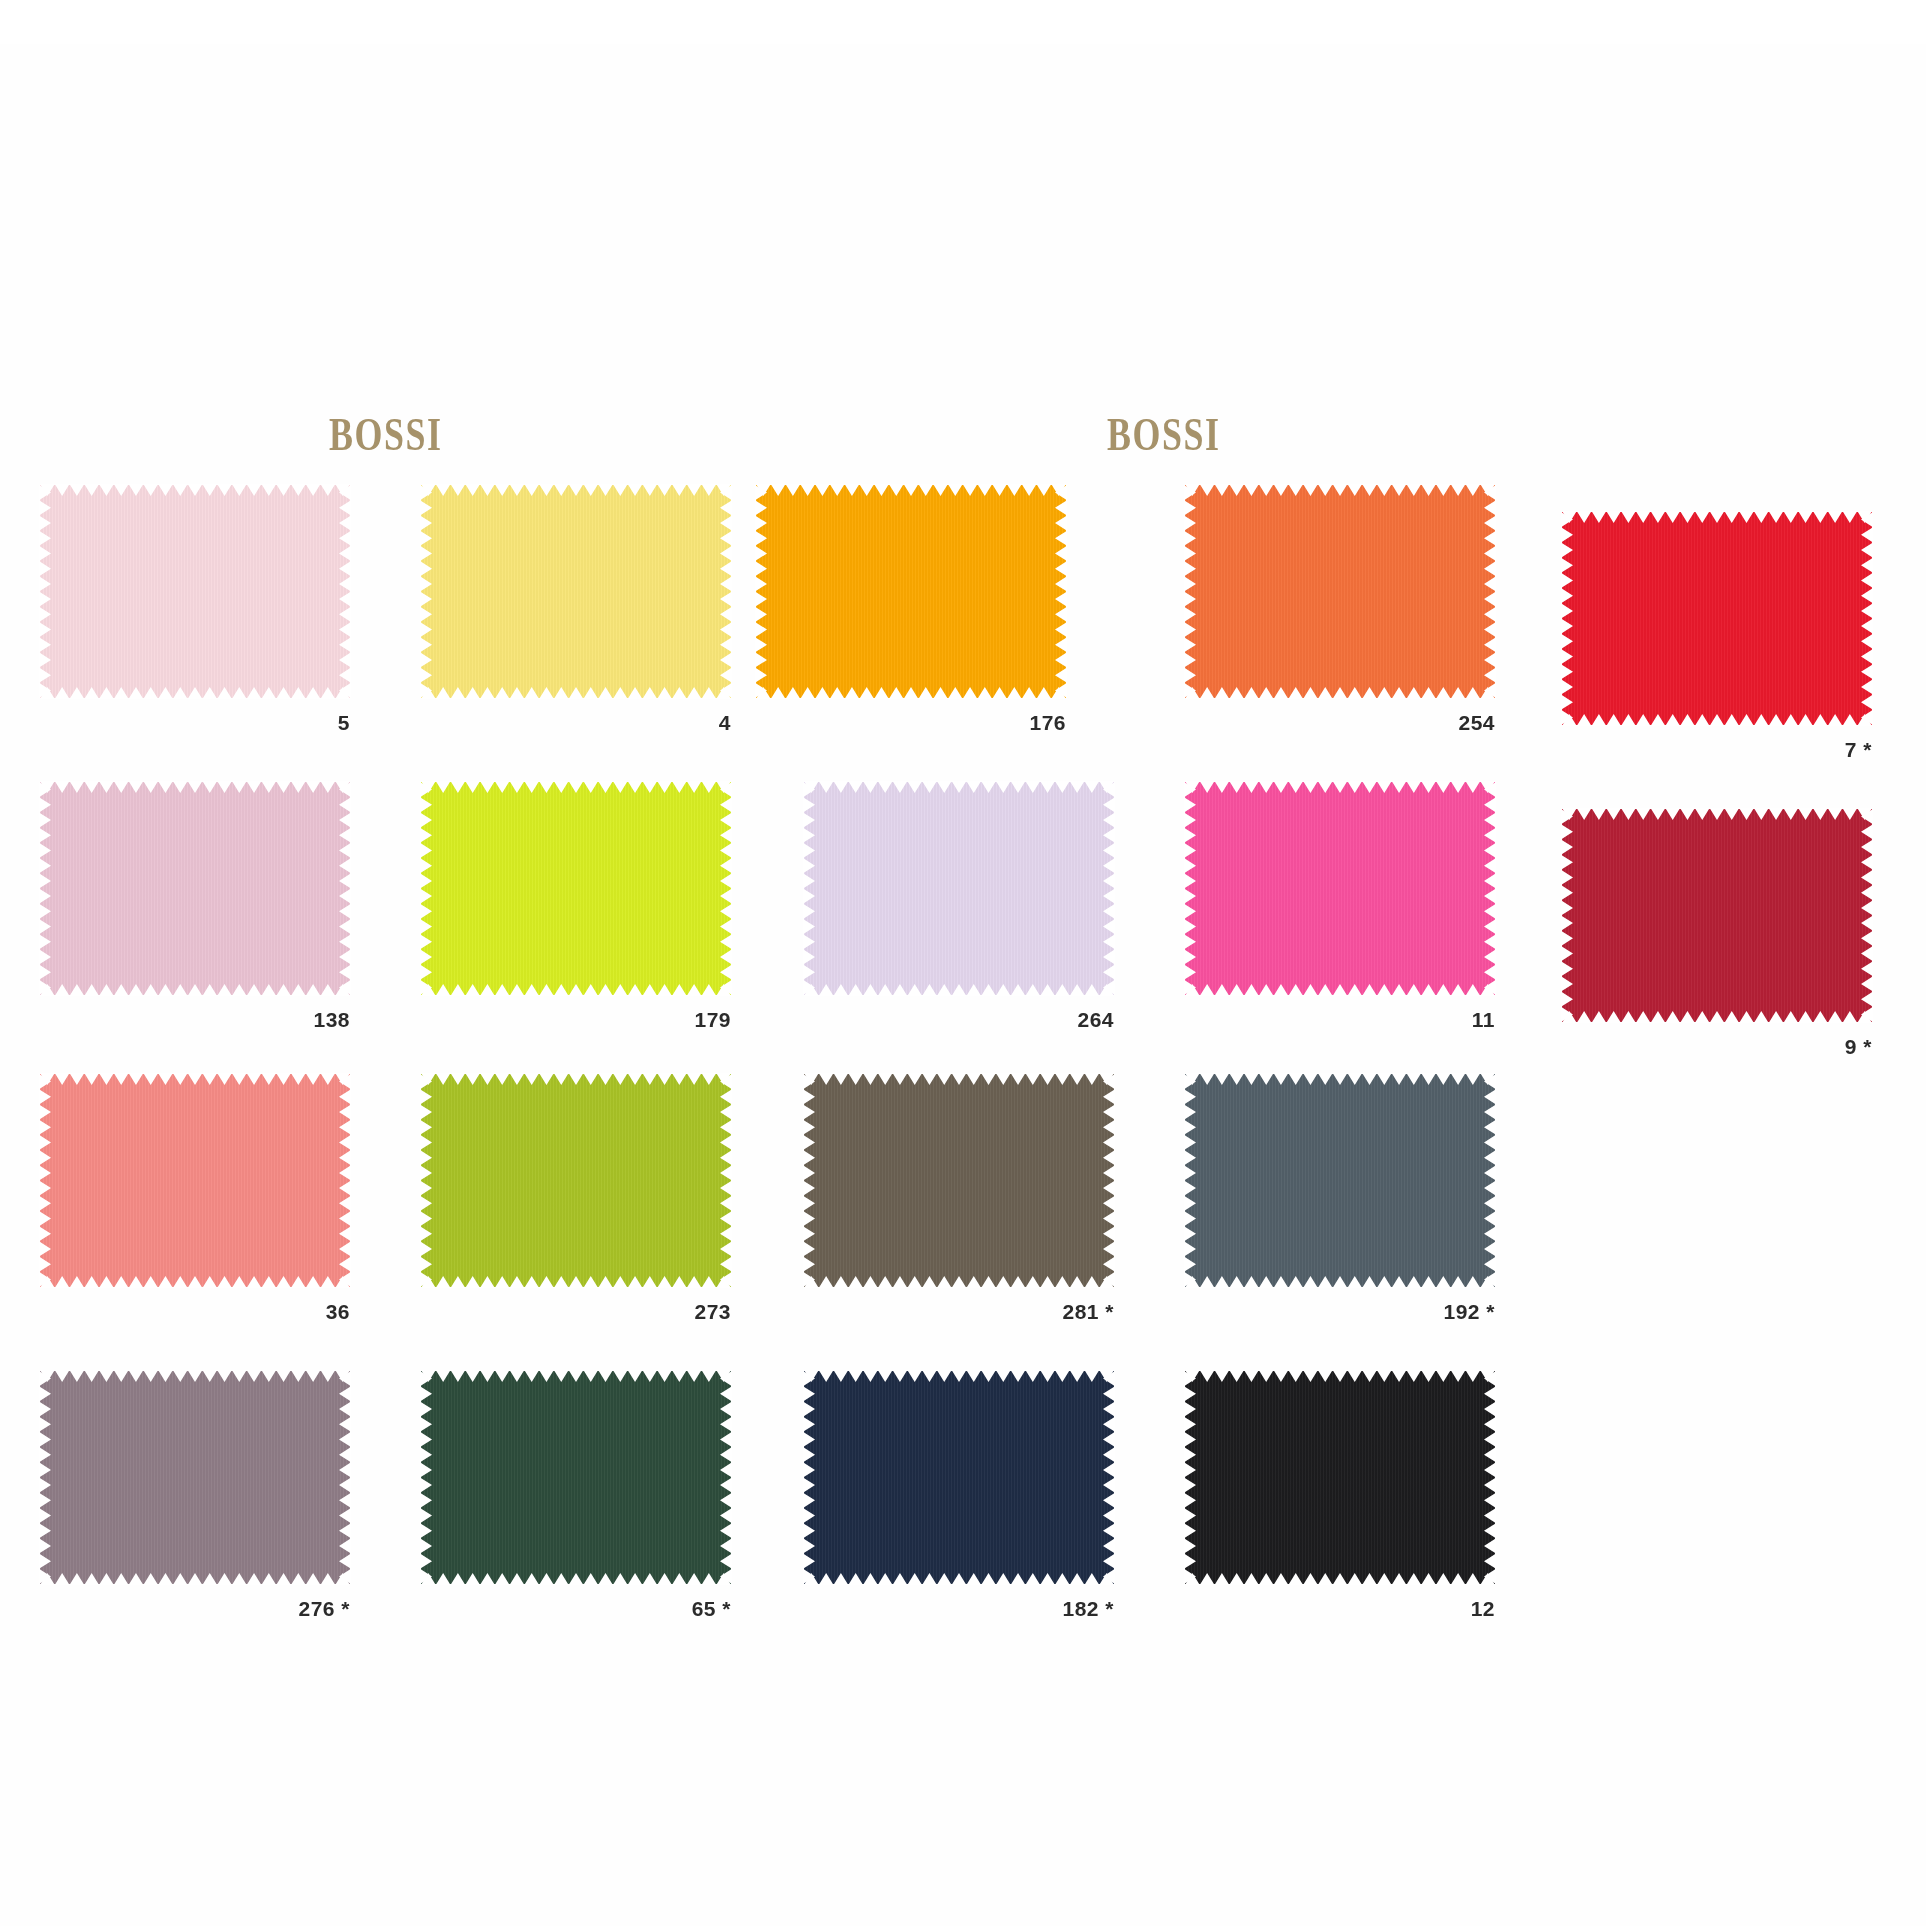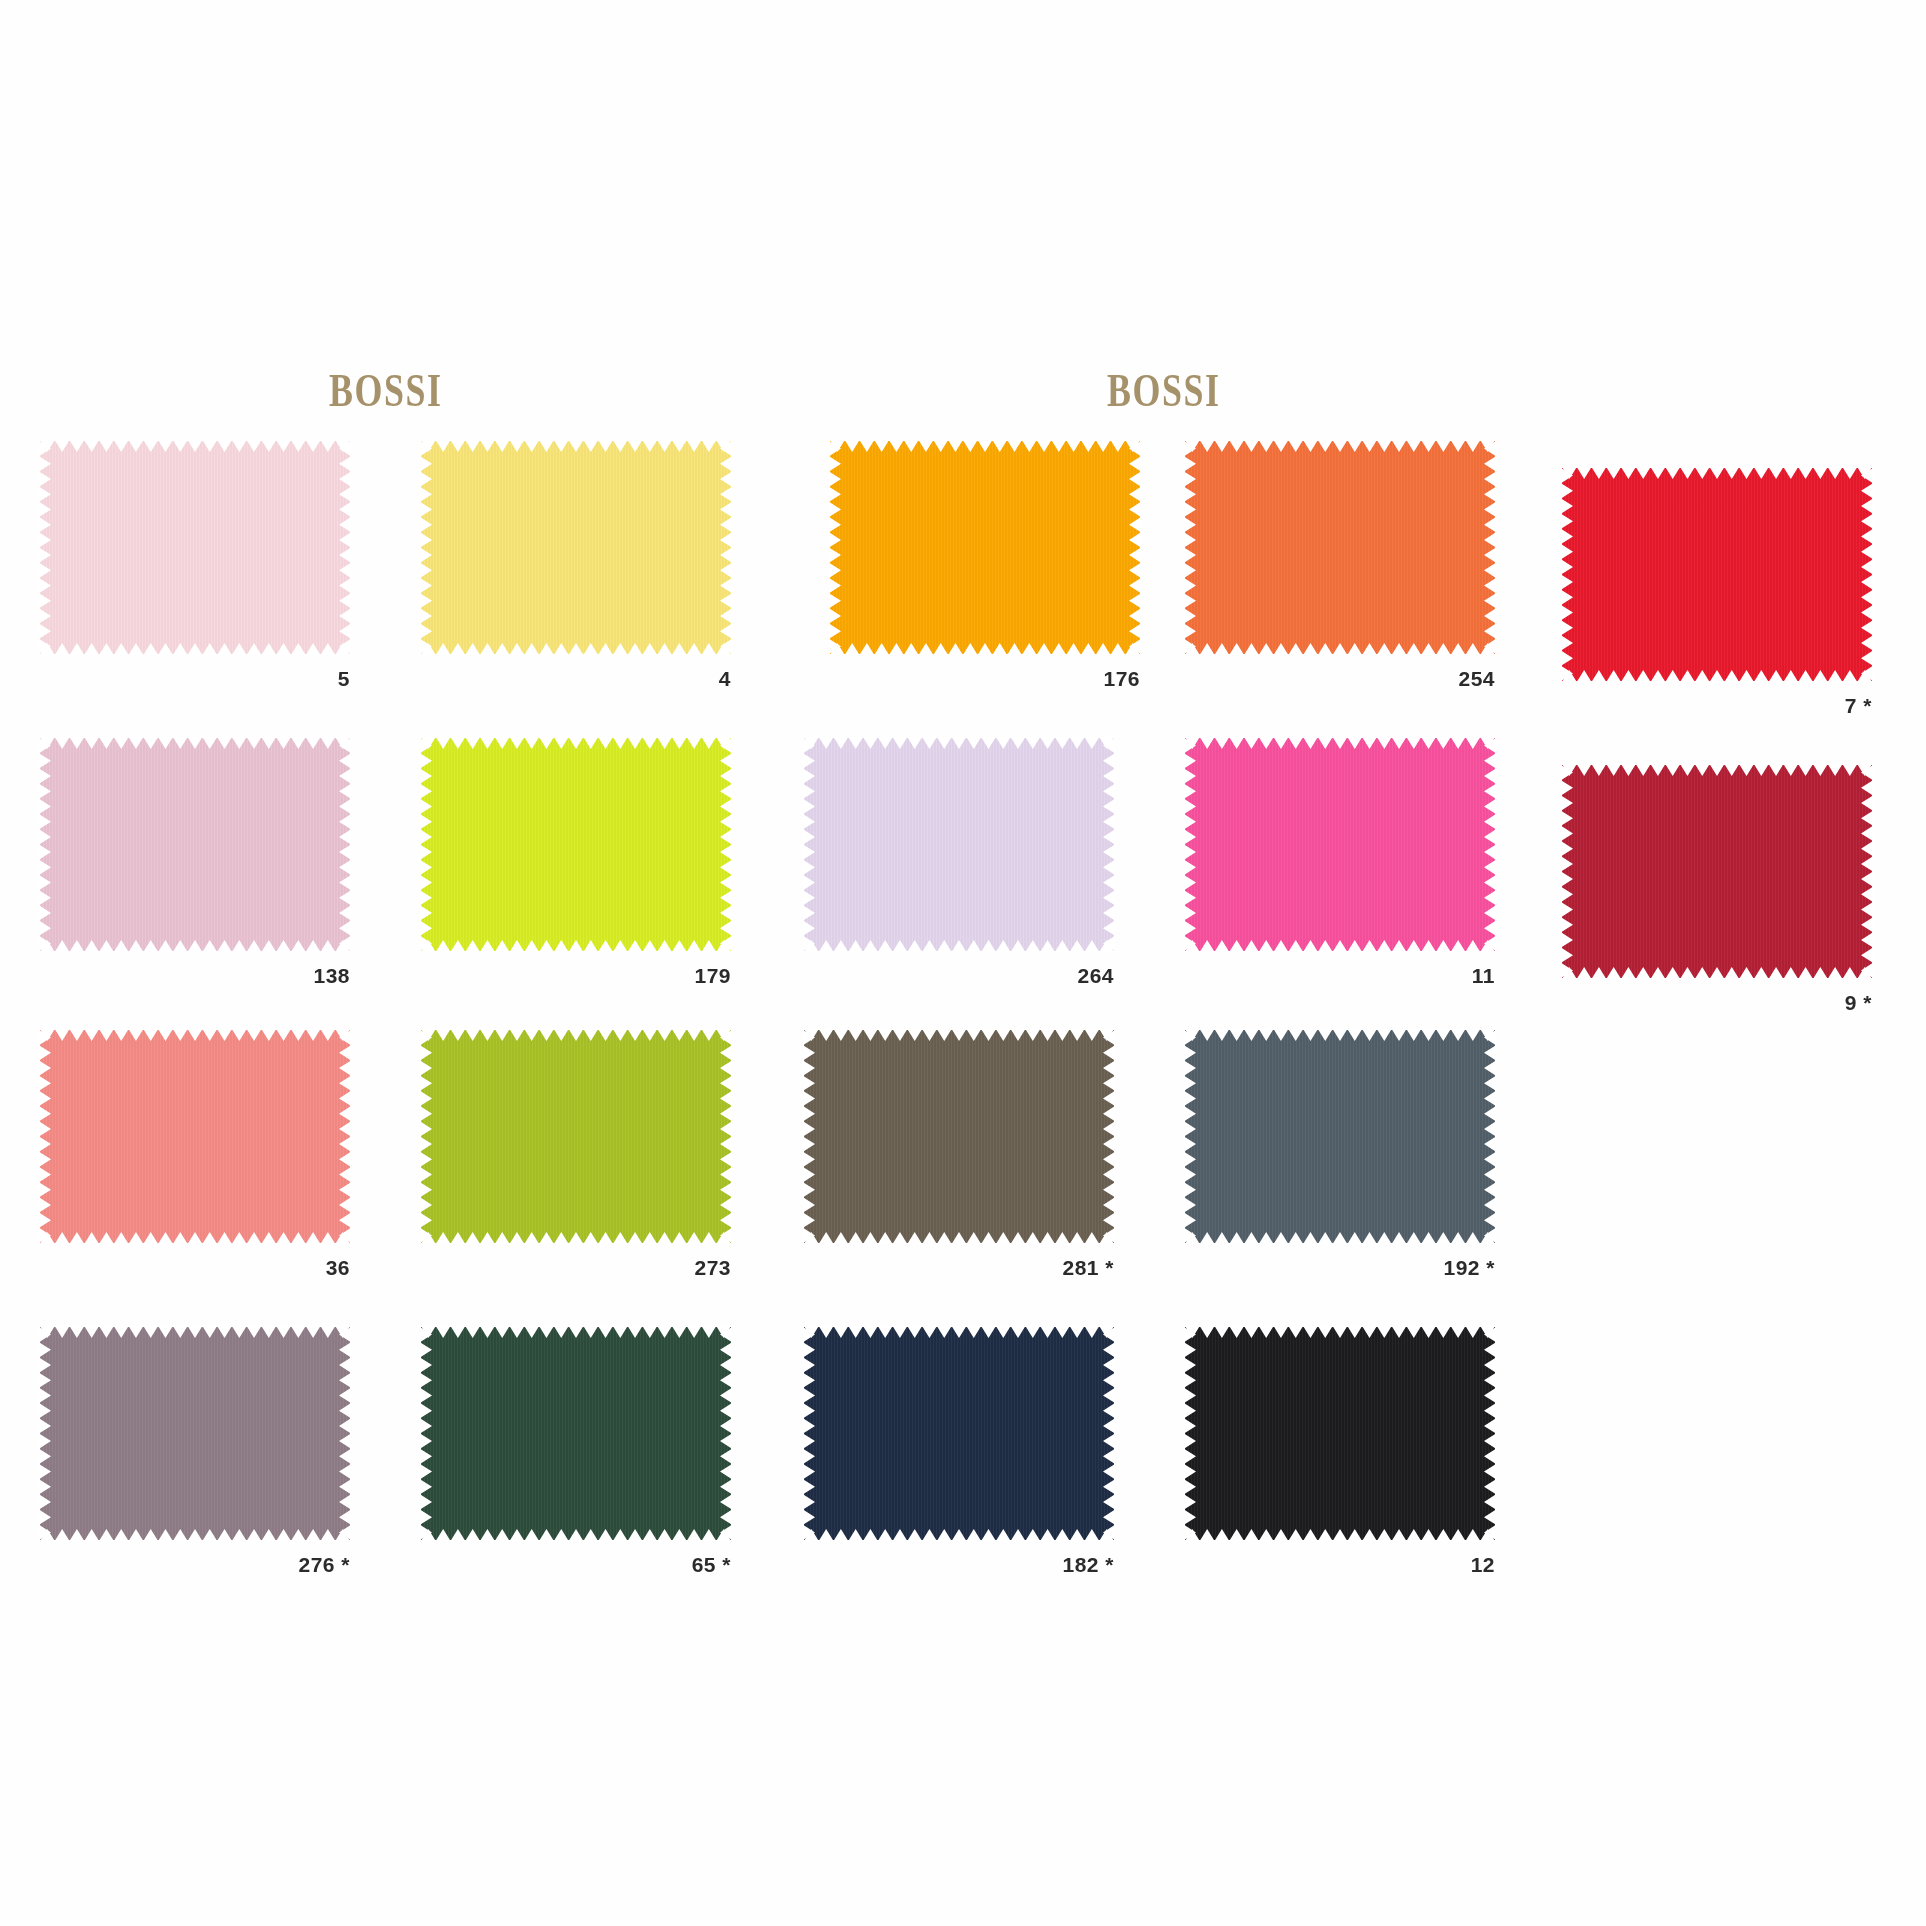--- a/index.html
+++ b/index.html
@@ -13,20 +13,21 @@
     height: 1927px;
     font-family: "Liberation Sans", sans-serif;
     overflow: hidden;
     position: relative;
   }
 
   #card {
     position: absolute;
     inset: 0;
     background: #fefefe;
+    margin-top: 44px;
   }
 
   
   .brand {
     position: absolute;
     font-family: "Liberation Serif", serif;
     font-weight: bold;
     font-size: 46px;
     letter-spacing: 2px;
     color: #a6926a;
@@ -133,21 +134,21 @@
           </svg>
           <svg viewBox="0 0 14 215" preserveAspectRatio="none" class="edge edge-left" style="width: 14px; height: 213px;">
             <path d="M0,0 L12,7.68 L0,15.36 L12,23.04 L0,30.71 L12,38.39 L0,46.07 L12,53.75 L0,61.43 L12,69.11 L0,76.79 L12,84.46 L0,92.14 L12,99.82 L0,107.50 L12,115.18 L0,122.86 L12,130.54 L0,138.21 L12,145.89 L0,153.57 L12,161.25 L0,168.93 L12,176.61 L0,184.29 L12,191.96 L0,199.64 L12,207.32 L0,215.00 L0,215 L-2,215 L-2,0 Z" fill="#ffffff"></path>
           </svg>
           <svg viewBox="0 0 14 215" preserveAspectRatio="none" class="edge edge-right" style="width: 14px; height: 213px; transform: scaleX(-1);">
             <path d="M0,0 L12,7.68 L0,15.36 L12,23.04 L0,30.71 L12,38.39 L0,46.07 L12,53.75 L0,61.43 L12,69.11 L0,76.79 L12,84.46 L0,92.14 L12,99.82 L0,107.50 L12,115.18 L0,122.86 L12,130.54 L0,138.21 L12,145.89 L0,153.57 L12,161.25 L0,168.93 L12,176.61 L0,184.29 L12,191.96 L0,199.64 L12,207.32 L0,215.00 L0,215 L-2,215 L-2,0 Z" fill="#ffffff"></path>
           </svg>
         </div>
         <div class="swatch-label">4</div>
       </div>
-      <div class="swatch-wrap" style="left: 830px; top: 441px; width: 310px; height: 213px;">
+      <div class="swatch-wrap" style="left: 756px; top: 441px; width: 310px; height: 213px;">
         <div class="swatch">
           <div class="swatch-body" style="--c: #fba800;"></div>
           <svg viewBox="0 0 313 14" preserveAspectRatio="none" class="edge edge-top" style="width: 310px; height: 14px;">
             <path d="M0,0 L7.45,12 L14.90,0 L22.36,12 L29.81,0 L37.26,12 L44.71,0 L52.17,12 L59.62,0 L67.07,12 L74.52,0 L81.98,12 L89.43,0 L96.88,12 L104.33,0 L111.79,12 L119.24,0 L126.69,12 L134.14,0 L141.60,12 L149.05,0 L156.50,12 L163.95,0 L171.40,12 L178.86,0 L186.31,12 L193.76,0 L201.21,12 L208.67,0 L216.12,12 L223.57,0 L231.02,12 L238.48,0 L245.93,12 L253.38,0 L260.83,12 L268.29,0 L275.74,12 L283.19,0 L290.64,12 L298.10,0 L305.55,12 L313.00,0 L313,0 L313,-2 L0,-2 Z" fill="#ffffff"></path>
           </svg>
           <svg viewBox="0 0 313 14" preserveAspectRatio="none" class="edge edge-bottom" style="width: 310px; height: 14px; transform: scaleY(-1);">
             <path d="M0,0 L7.45,12 L14.90,0 L22.36,12 L29.81,0 L37.26,12 L44.71,0 L52.17,12 L59.62,0 L67.07,12 L74.52,0 L81.98,12 L89.43,0 L96.88,12 L104.33,0 L111.79,12 L119.24,0 L126.69,12 L134.14,0 L141.60,12 L149.05,0 L156.50,12 L163.95,0 L171.40,12 L178.86,0 L186.31,12 L193.76,0 L201.21,12 L208.67,0 L216.12,12 L223.57,0 L231.02,12 L238.48,0 L245.93,12 L253.38,0 L260.83,12 L268.29,0 L275.74,12 L283.19,0 L290.64,12 L298.10,0 L305.55,12 L313.00,0 L313,0 L313,-2 L0,-2 Z" fill="#ffffff"></path>
           </svg>
           <svg viewBox="0 0 14 215" preserveAspectRatio="none" class="edge edge-left" style="width: 14px; height: 213px;">
             <path d="M0,0 L12,7.68 L0,15.36 L12,23.04 L0,30.71 L12,38.39 L0,46.07 L12,53.75 L0,61.43 L12,69.11 L0,76.79 L12,84.46 L0,92.14 L12,99.82 L0,107.50 L12,115.18 L0,122.86 L12,130.54 L0,138.21 L12,145.89 L0,153.57 L12,161.25 L0,168.93 L12,176.61 L0,184.29 L12,191.96 L0,199.64 L12,207.32 L0,215.00 L0,215 L-2,215 L-2,0 Z" fill="#ffffff"></path>

